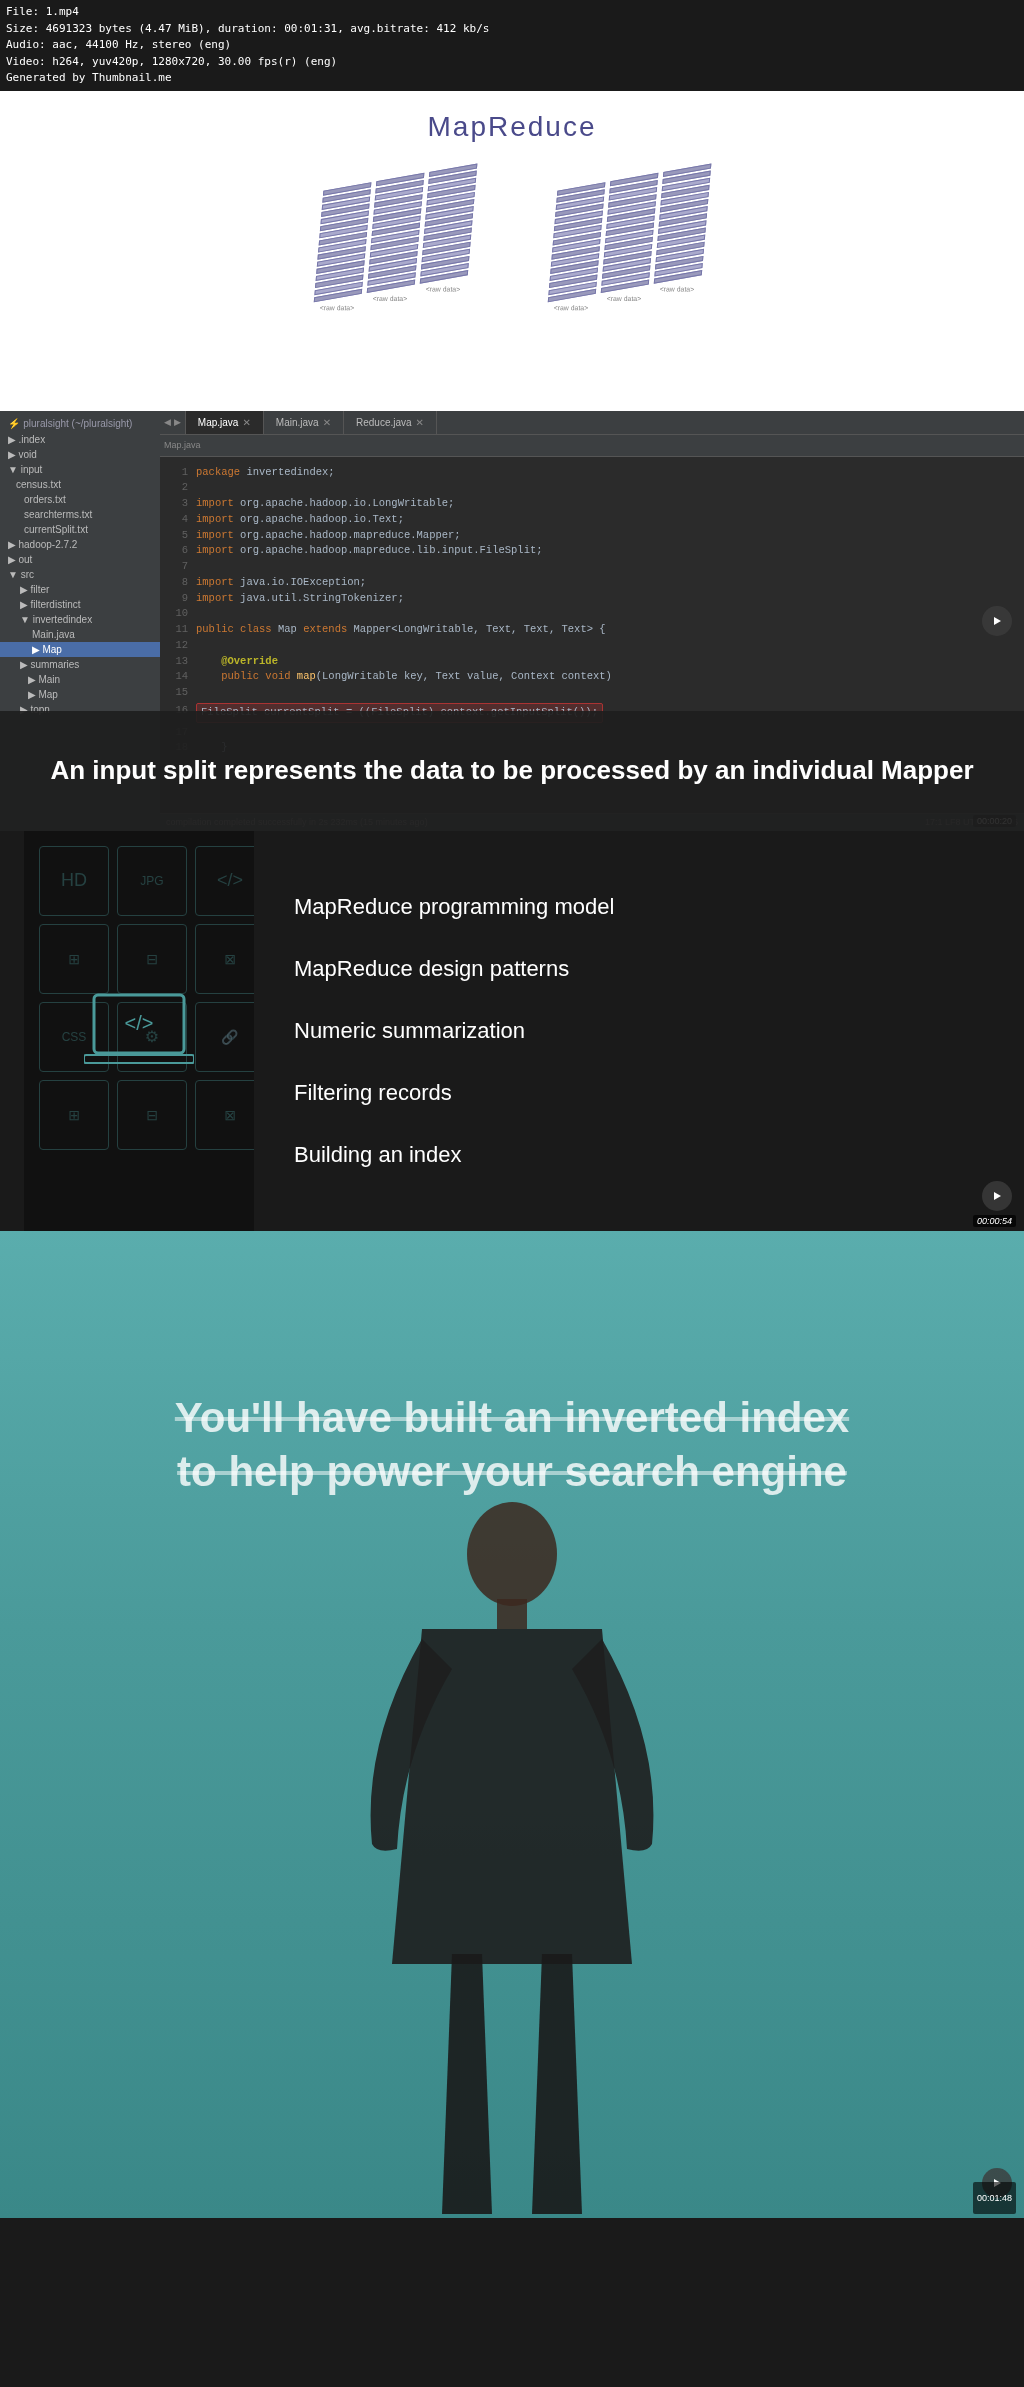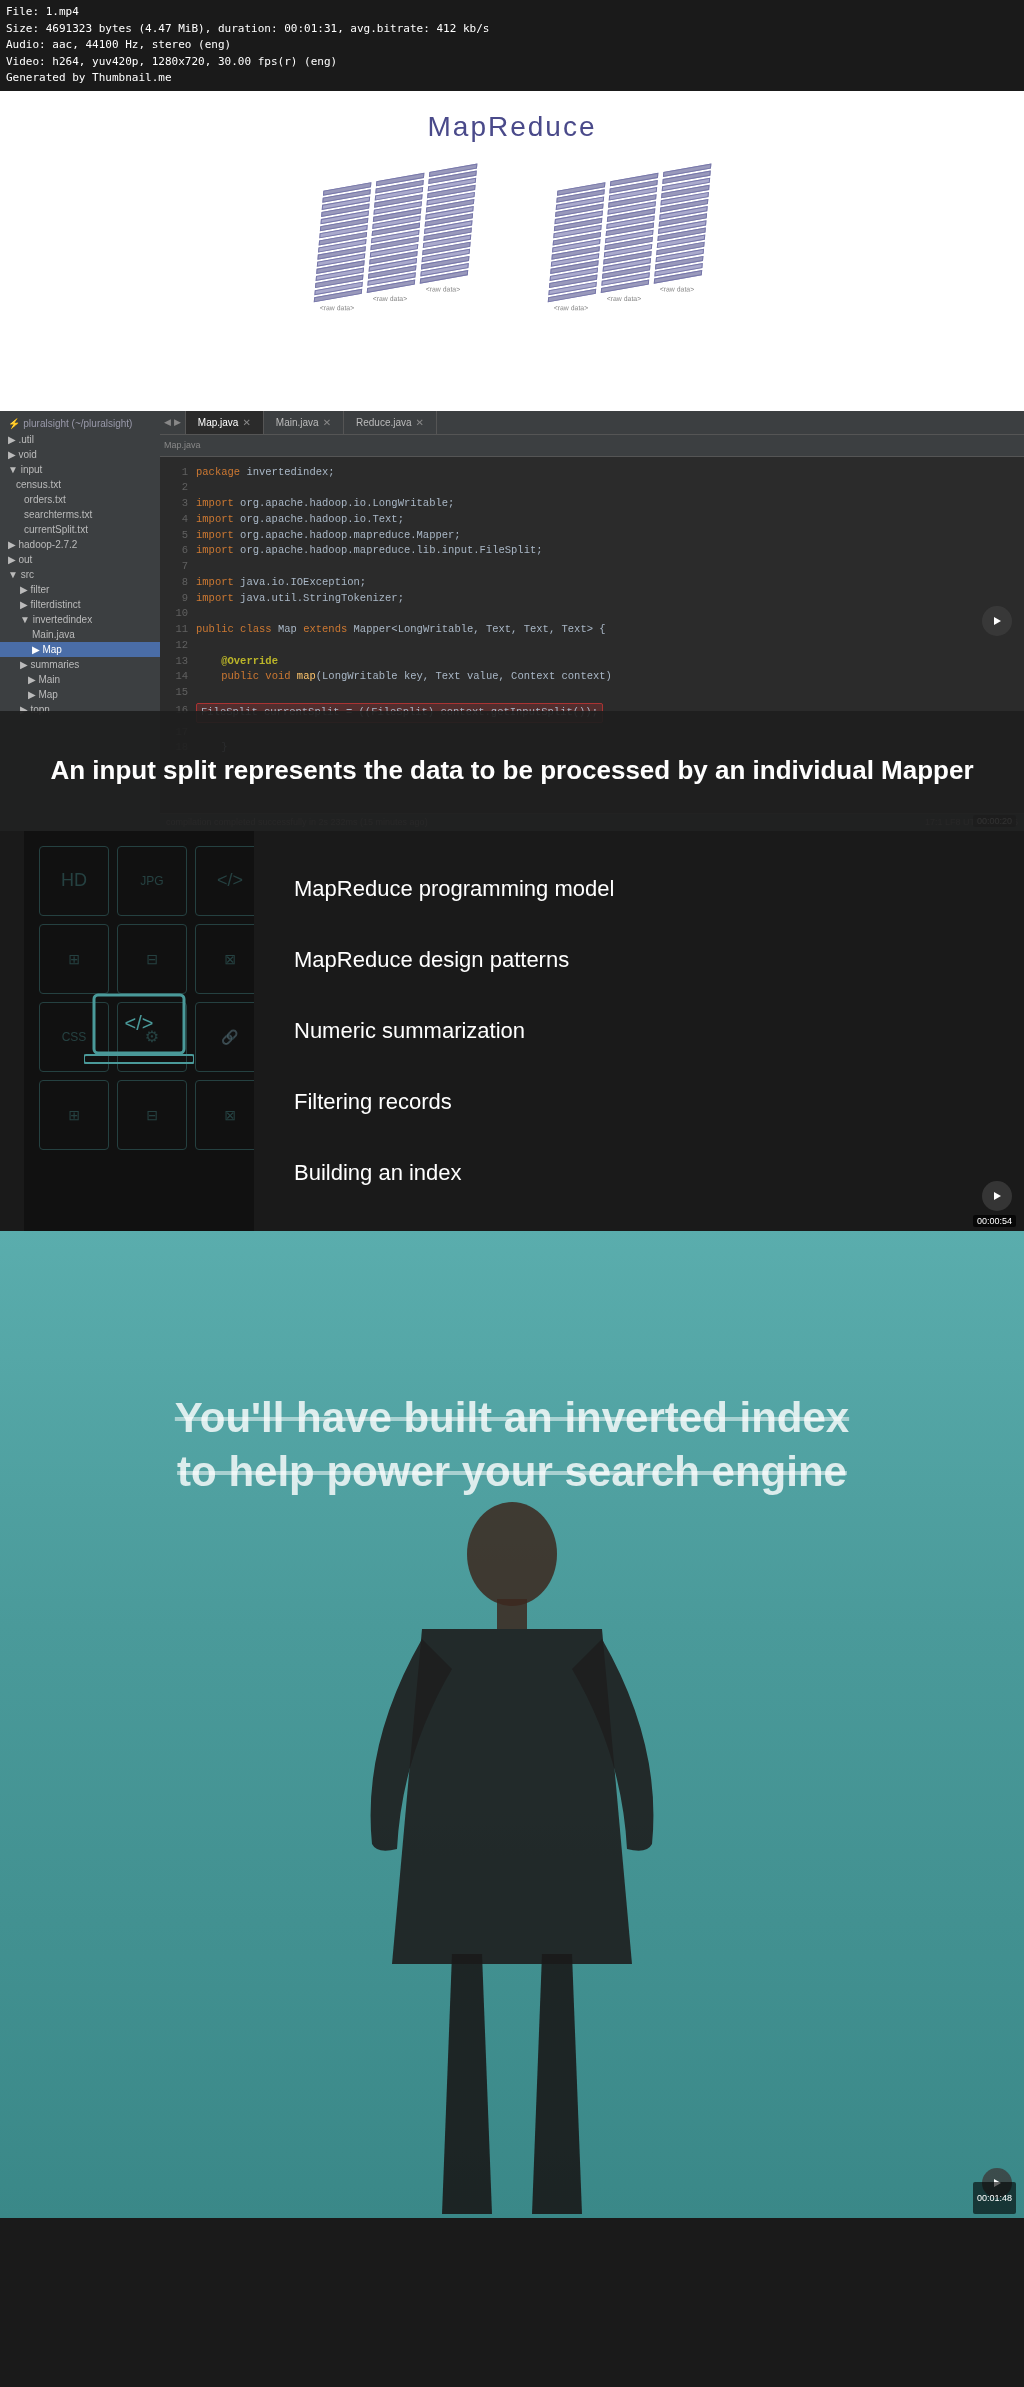--- a/index.html
+++ b/index.html
@@ -206,21 +206,21 @@
       height: 400px;
     }
 
     .course-content {
       flex: 1;
       background: #1a1a1a;
       padding: 40px 40px;
       display: flex;
       flex-direction: column;
       justify-content: center;
-      gap: 21px;
+      gap: 12px;
     }
 
     .course-item {
       color: #ffffff;
       font-size: 22px;
       font-weight: 300;
       padding: 12px 0;
       cursor: pointer;
     }
 
@@ -425,21 +425,21 @@
 </div>
 
 <div class="section-wrapper" style="position:relative;">
   <div class="ide-section">
     <div class="ide-inner">
 
       <div class="ide-sidebar">
         <div class="ide-sidebar-header">
           <span style="color:#aaa;">⚡</span> <span>pluralsight (~/pluralsight)</span>
         </div>
-        <div class="ide-tree-item dir">▶ .util</div>
+        <div class="ide-tree-item dir">▶ .index</div>
         <div class="ide-tree-item dir">▶ void</div>
         <div class="ide-tree-item dir">▼ input</div>
         <div class="ide-tree-item" style="">census.txt</div>
         <div class="ide-tree-item" style="padding-left:24px;">orders.txt</div>
         <div class="ide-tree-item" style="padding-left:24px;">searchterms.txt</div>
         <div class="ide-tree-item" style="padding-left:24px;">currentSplit.txt</div>
         <div class="ide-tree-item dir">▶ hadoop-2.7.2</div>
         <div class="ide-tree-item dir">▶ out</div>
         <div class="ide-tree-item dir">▼ src</div>
         <div class="ide-tree-item" style="padding-left:20px;">▶ filter</div>
@@ -600,21 +600,21 @@
       <div class="course-item">MapReduce design patterns</div>
       <div class="course-item">Numeric summarization</div>
       <div class="course-item">Filtering records</div>
       <div class="course-item">Building an index</div>
     </div>
   </div>
 
   <div class="play-btn-circle" style="position:absolute;right:12px;bottom:20px;">
     <div class="triangle-right-sm"></div>
   </div>
-  <div style="position:absolute;bottom:4px;right:8px;background:rgba(0,0,0,0.7);color:#fff;font-size:9px;padding:1px 4px;border-radius:2px;">00:00:54</div>
+  <div style="position:absolute;bottom:4px;right:8px;background:rgba(0,0,0,0.7);color:#fff;font-size:9px;padding:1px 4px;border-radius:2px;font-style:italic;">00:00:54</div>
 </div>
 
 <div class="presenter-section" style="position:relative;">
   <div class="presenter-bg"></div>
 
   <div style="position:absolute;top:160px;left:50%;transform:translateX(-50%);z-index:5;text-align:center;width:90%;">
     <div style="font-size:42px;font-weight:bold;color:rgba(255,255,255,0.8);line-height:1.3;white-space:nowrap;text-decoration:line-through;text-decoration-color:rgba(255,255,255,0.5);">You'll have built an inverted index</div>
     <div style="font-size:42px;font-weight:bold;color:rgba(255,255,255,0.8);line-height:1.3;white-space:nowrap;text-decoration:line-through;text-decoration-color:rgba(255,255,255,0.5);">to help power your search engine</div>
   </div>
 

